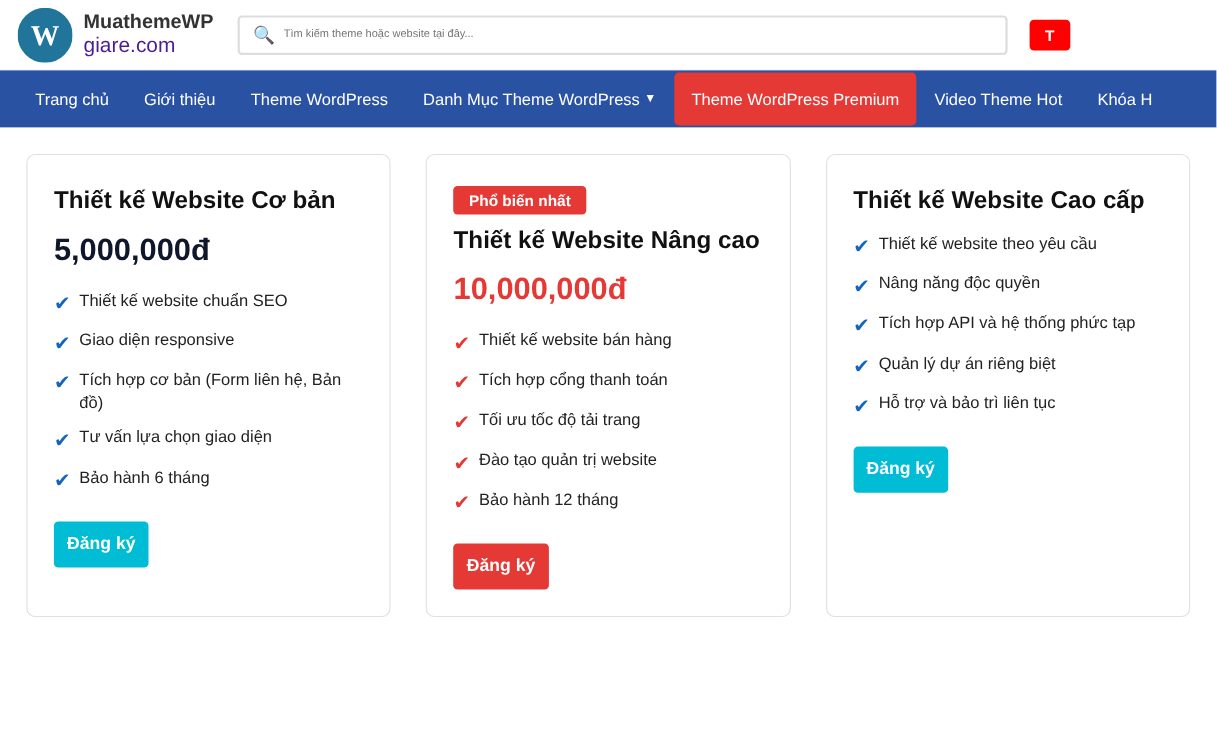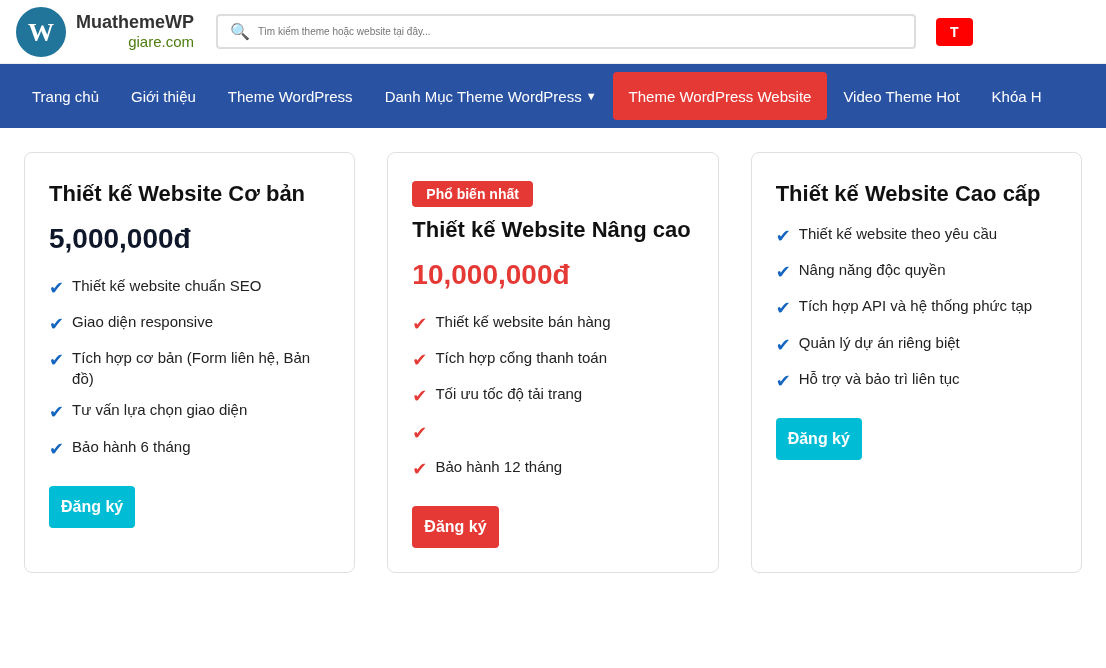--- a/index.html
+++ b/index.html
@@ -23,21 +23,21 @@
     .wp-logo {
       width: 50px;
       height: 50px;
     }
     .logo-text {
       display: flex;
       flex-direction: column;
       line-height: 1.2;
     }
     .logo-text .brand { font-size: 18px; font-weight: bold; color: #333; }
-    .logo-text .domain { font-size: 15px; color: #4d7c0f; text-align: right; }
+    .logo-text .domain { font-size: 19px; color: #4c1d95; }
     .search-bar {
       flex: 1;
       display: flex;
       align-items: center;
       border: 2px solid #ddd;
       border-radius: 4px;
       padding: 6px 12px;
       margin: 0 20px;
       max-width: 700px;
     }
@@ -61,21 +61,21 @@
       border-radius: 4px;
       white-space: nowrap;
     }
 
     
     .navbar {
       background: #2952a3;
       display: flex;
       align-items: center;
       padding: 0 16px;
-      height: 64px;
+      height: 52px;
       overflow: hidden;
     }
     .nav-item {
       color: #fff;
       font-size: 15px;
       padding: 0 16px;
       height: 48px;
       display: flex;
       align-items: center;
       cursor: pointer;
@@ -182,21 +182,21 @@
     <input type="text" placeholder="Tìm kiếm theme hoặc website tại đây..." style="">
   </div>
   <div class="top-right-label">T</div>
 </div>
 
 <nav class="navbar">
   <a class="nav-item">Trang chủ</a>
   <a class="nav-item">Giới thiệu</a>
   <a class="nav-item">Theme WordPress</a>
   <a class="nav-item">Danh Mục Theme WordPress <span class="chevron">▼</span></a>
-  <a class="nav-item active">Theme WordPress Website</a>
+  <a class="nav-item active">Theme WordPress Premium</a>
   <a class="nav-item">Video Theme Hot</a>
   <a class="nav-item">Khóa H</a>
 </nav>
 
 <div class="pricing-section">
 
   <div class="pricing-card">
     <h2>Thiết kế Website Cơ bản</h2>
     <div class="price">5,000,000đ</div>
     <ul class="features">
@@ -236,20 +236,21 @@
       <li>
           <span class="check-icon red">✔</span>
           <span>Tích hợp cổng thanh toán</span>
         </li>
       <li>
           <span class="check-icon red">✔</span>
           <span>Tối ưu tốc độ tải trang</span>
         </li>
       <li>
           <span class="check-icon red">✔</span>
+          <span>Đào tạo quản trị website</span>
         </li>
       <li>
           <span class="check-icon red">✔</span>
           <span>Bảo hành 12 tháng</span>
         </li>
     </ul>
     <button class="btn-register red">Đăng ký</button>
   </div>
 
   <div class="pricing-card">

